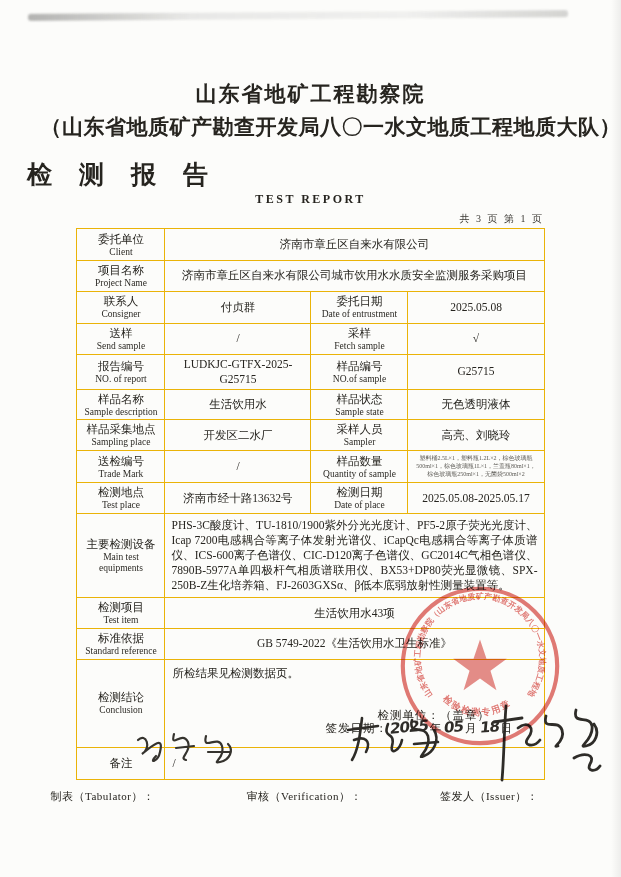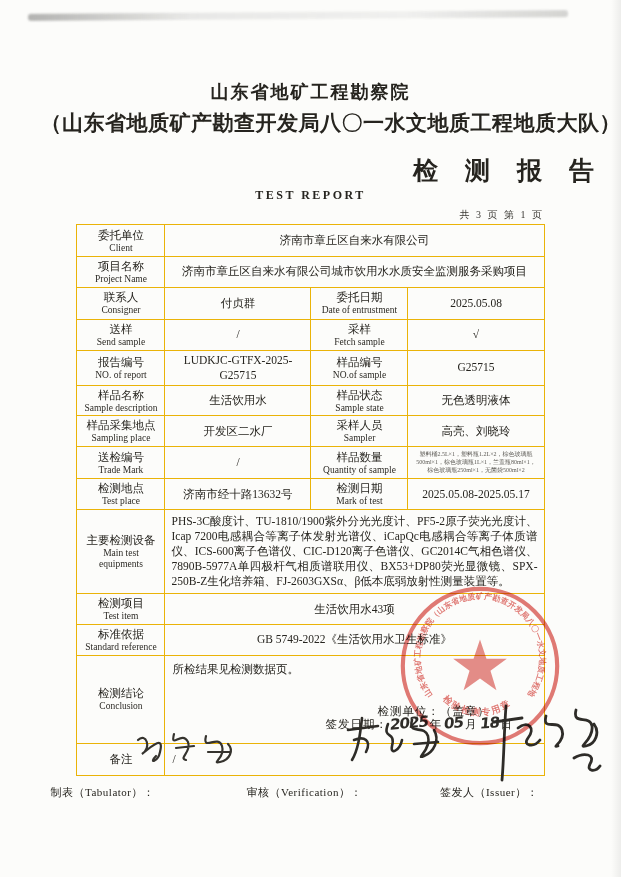--- a/index.html
+++ b/index.html
@@ -14,23 +14,23 @@
   .scan-smudge-top {
     position:absolute; left:28px; top:12px; width:540px; height:7px;
     background:linear-gradient(90deg, rgba(90,90,88,.45), rgba(120,120,118,.15) 30%, rgba(140,140,138,.10) 70%, rgba(90,90,88,.25));
     transform:rotate(-0.4deg); border-radius:3px; filter:blur(1px);
   }
   .scan-edge-right {
     position:absolute; right:0; top:0; width:10px; height:100%;
     background:linear-gradient(90deg, rgba(0,0,0,0), rgba(0,0,0,.06));
   }
   .page { position:relative; padding-top:80px; }
-  .org1 { text-align:center; font-weight:bold; font-size:18px; letter-spacing:2px; }
+  .org1 { text-align:center; font-weight:bold; font-size:21px; letter-spacing:2px; }
   .org2 { text-align:right; font-weight:bold; font-size:21px; margin-top:5px; letter-spacing:0.5px; }
-  .title { text-align:right; font-weight:bold; font-size:25px; letter-spacing:27px; padding-left:27px; margin-top:17px; }
+  .title { text-align:left; font-weight:bold; font-size:25px; letter-spacing:27px; padding-left:27px; margin-top:17px; }
   .subtitle { text-align:center; font-weight:bold; font-size:12px; letter-spacing:2.5px; margin-top:1px; }
   .pagenum-wrap { width:467px; margin:5px auto 0 auto; text-align:right; font-size:10px; letter-spacing:2px; color:#3a3833; }
   table.report {
     width:467px; margin:2px auto 0 auto; border-collapse:collapse; table-layout:fixed;
   }
   table.report td {
     border:1px solid #eab308; vertical-align:middle; text-align:center;
     font-size:11.5px; padding:2px 3px; line-height:1.3;
   }
   td .en { font-size:9.5px; line-height:1.15; color:#2c2a25; }
@@ -169,21 +169,21 @@
       <td class="tiny">塑料桶2.5L×1，塑料瓶1.2L×2，棕色玻璃瓶500ml×1，棕色玻璃瓶1L×1，兰盖瓶80ml×1，棕色玻璃瓶250ml×1，无菌袋500ml×2</td>
     </tr>
     <tr style="height:28px">
       <td>
             <div class="zh">检测地点</div>
             <div class="en">Test place</div>
           </td>
       <td class="val">济南市经十路13632号</td>
       <td>
             <div class="zh">检测日期</div>
-            <div class="en">Mark of test</div>
+            <div class="en">Date of place</div>
           </td>
       <td class="val">2025.05.08-2025.05.17</td>
     </tr>
     <tr style="height:84px">
       <td>
             <div class="zh">主要检测设备</div>
             <div class="en">Main test equipments</div>
           </td>
       <td colspan="3" class="equip">PHS-3C酸度计、TU-1810/1900紫外分光光度计、PF5-2原子荧光光度计、Icap 7200电感耦合等离子体发射光谱仪、iCapQc电感耦合等离子体质谱仪、ICS-600离子色谱仪、CIC-D120离子色谱仪、GC2014C气相色谱仪、7890B-5977A单四极杆气相质谱联用仪、BX53+DP80荧光显微镜、SPX-250B-Z生化培养箱、FJ-2603GXSα、β低本底弱放射性测量装置等。</td>
     </tr>

